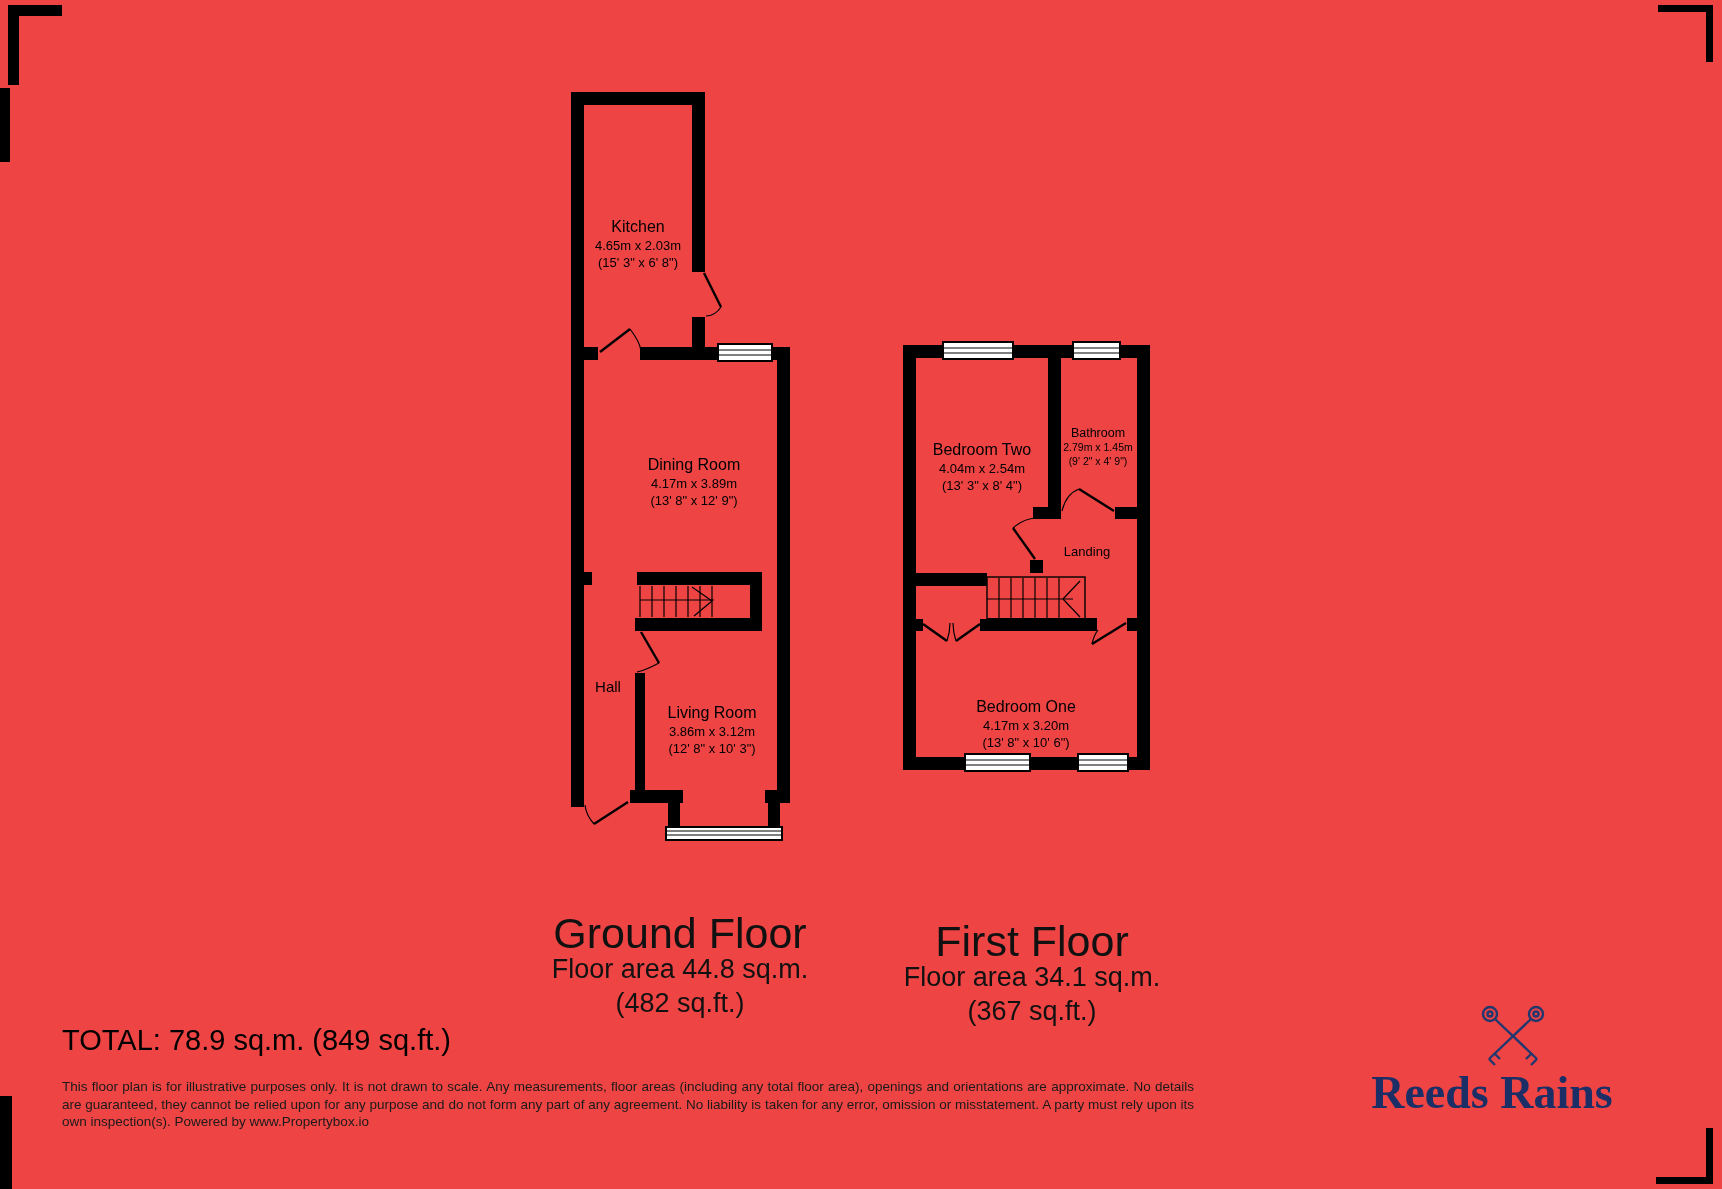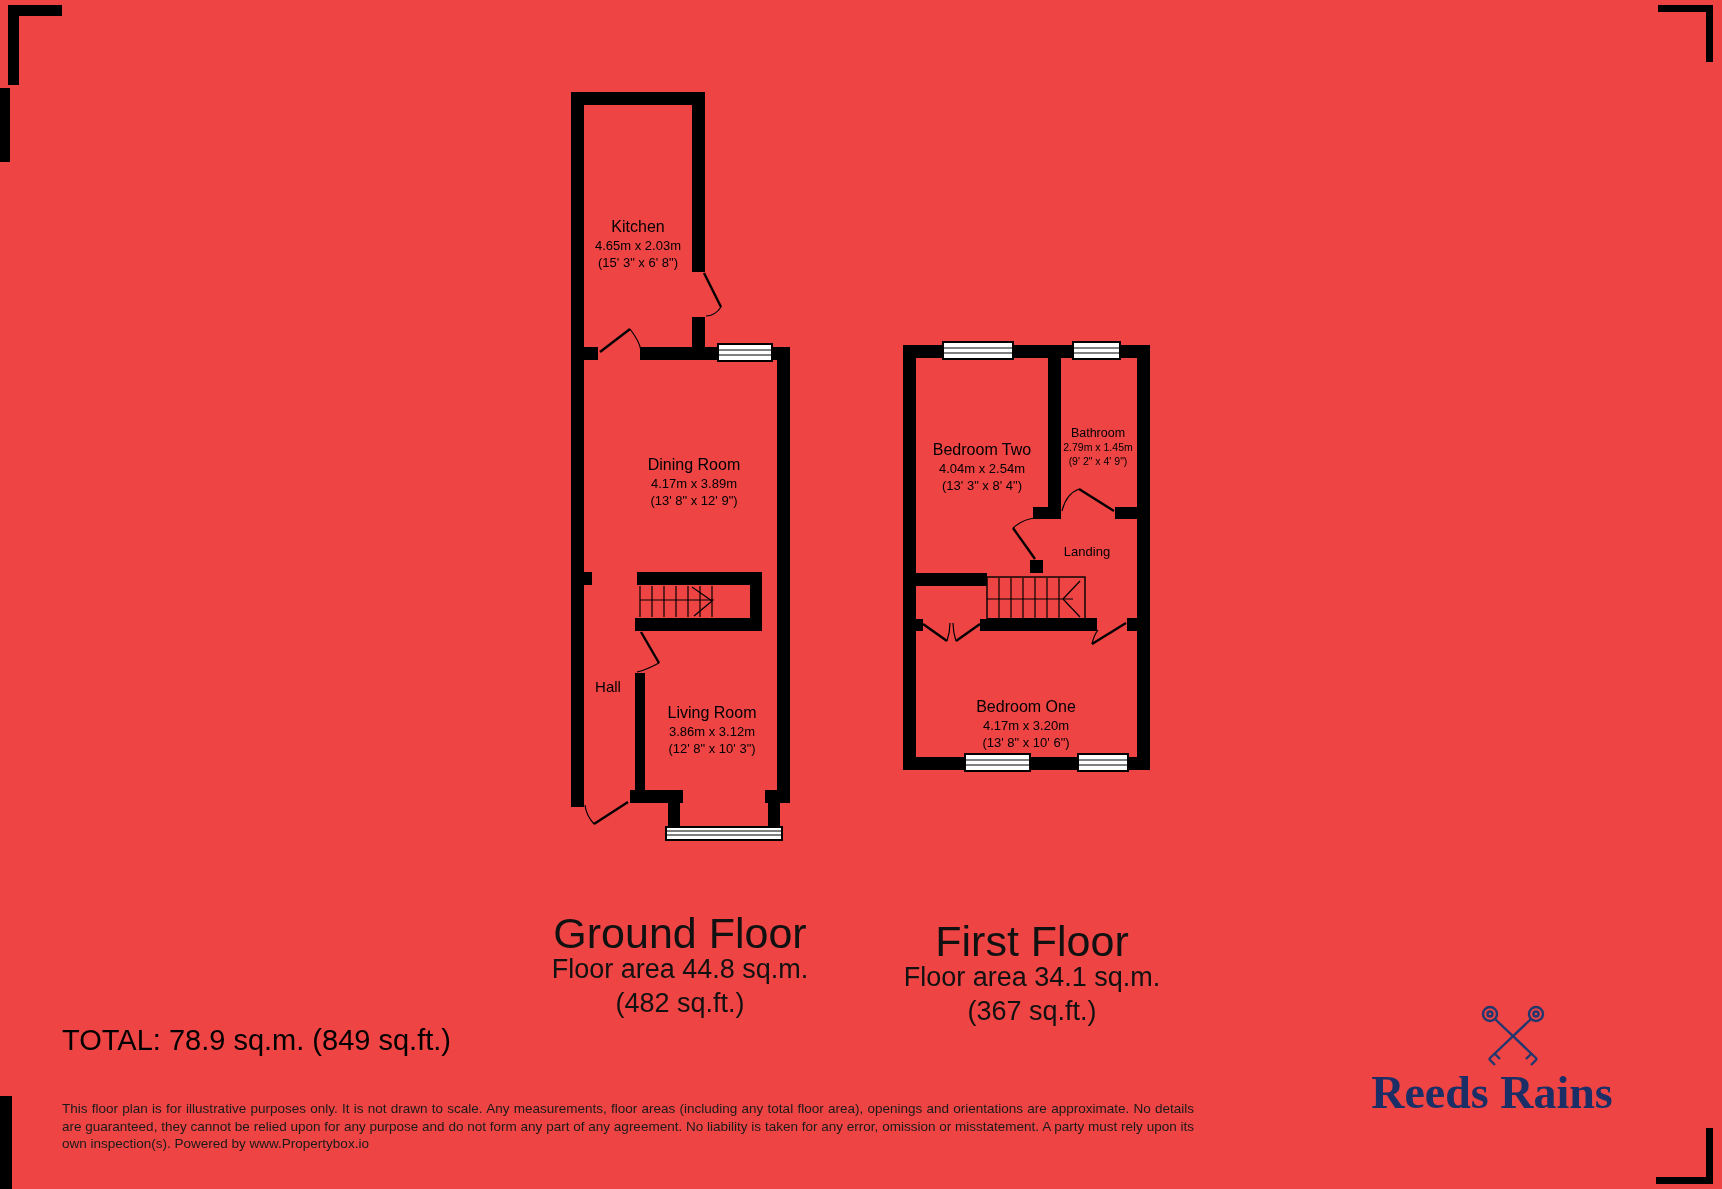--- a/index.html
+++ b/index.html
@@ -8,21 +8,21 @@
   svg text{font-family:"Liberation Sans", sans-serif;fill:#000;}
   .room-name{font-size:16px;}
   .room-dim{font-size:13px;}
   .room-name-sm{font-size:12.5px;}
   .room-dim-sm{font-size:10.5px;}
   .hall-label{font-size:15px;}
   .landing-label{font-size:13px;}
   .floor-title{font-size:43px;fill:#111;}
   .floor-area{font-size:27px;fill:#111;}
   .total-label{font-size:29px;fill:#000;}
-  .disclaimer{position:absolute;left:62px;top:1100px;width:1132px;font-size:13.5px;
+  .disclaimer{position:absolute;left:62px;top:1078px;width:1132px;font-size:13.5px;
               line-height:17.5px;color:#1a1a1a;text-align:justify;}
   .logo-text{font-family:"Liberation Serif", serif;font-size:46px;font-weight:bold;fill:#1b2f66;}
 </style>
 </head>
 <body>
 
 <div class="canvas">
 <svg width="1722" height="1189" viewBox="0 0 1722 1189">
 
   <g fill="#000">

